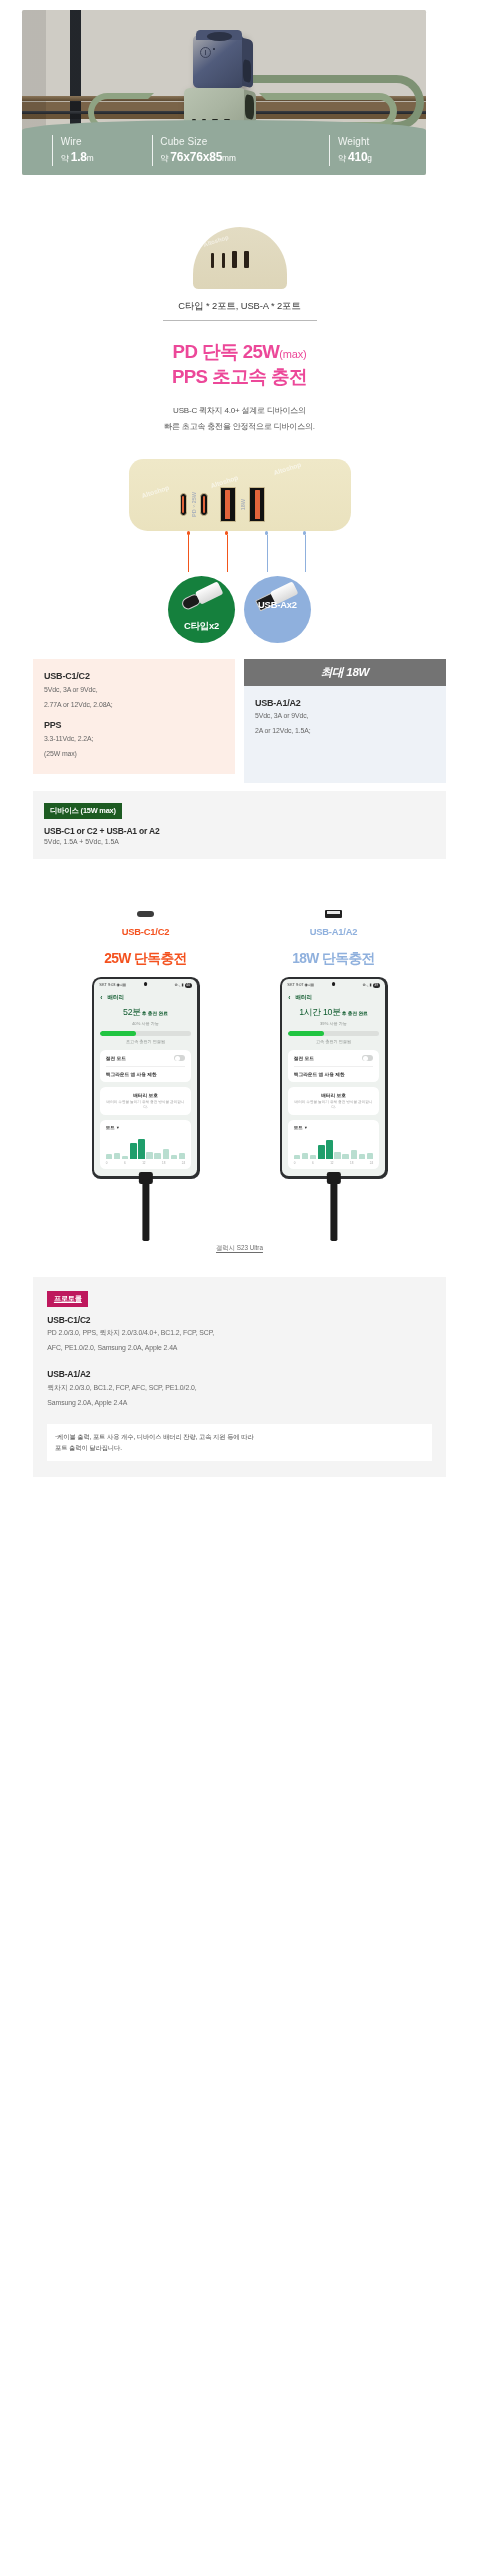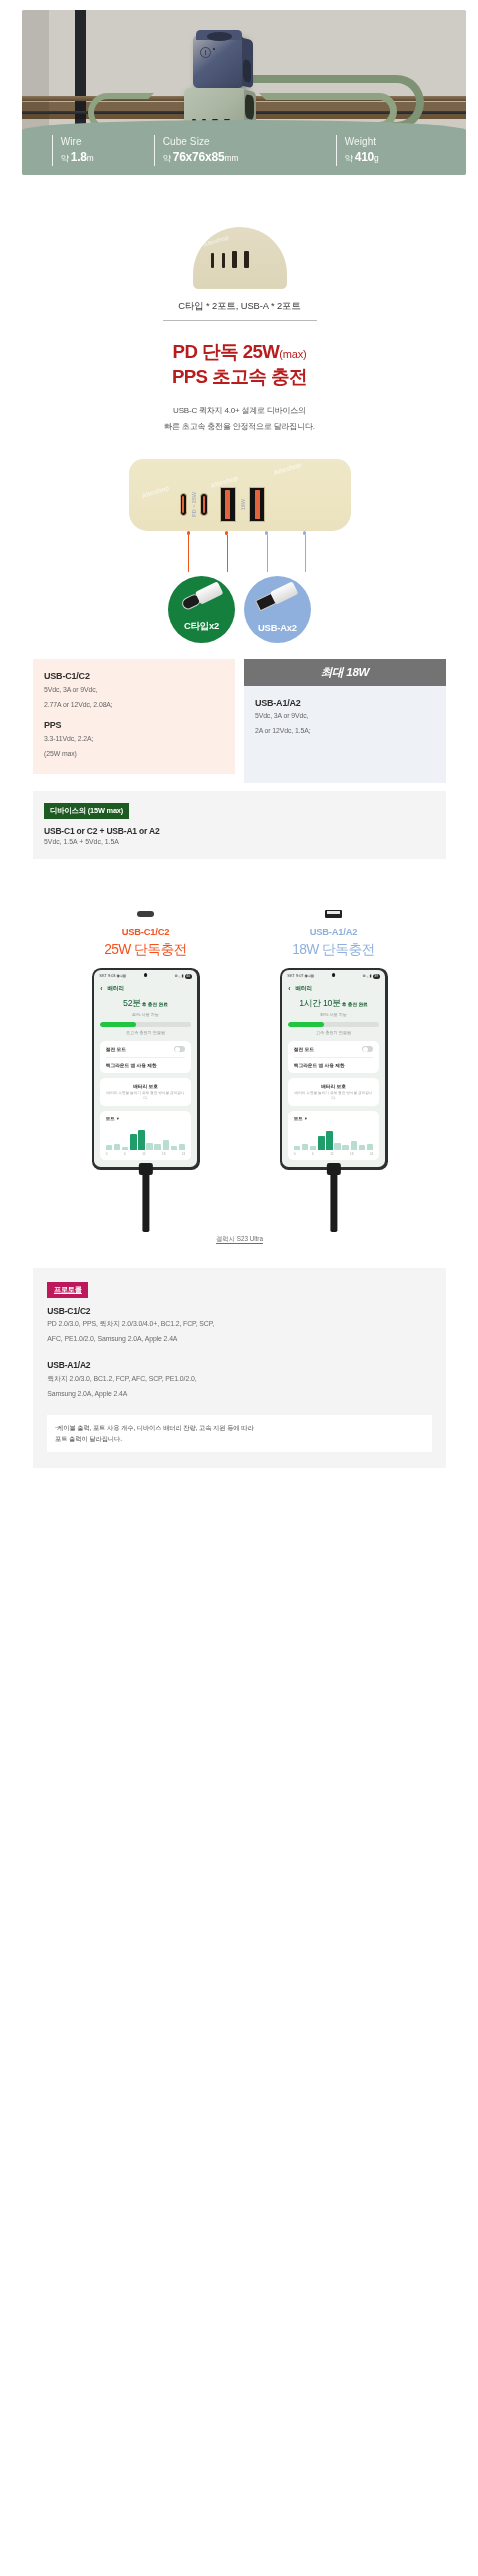--- a/index.html
+++ b/index.html
@@ -9,21 +9,21 @@
     background: #ffffff;
     font-family: "Liberation Sans", "DejaVu Sans", sans-serif;
     color: #333;
   }
   .page { width: 479px; position: relative; background:#fff; }
 
   
   .hero-wrap { padding: 10px 22px 0 22px; }
   .hero {
     position: relative;
-    width: 444px; height: 165px;
+    width: 404px; height: 165px;
     border-radius: 2.2px;
     overflow: hidden;
     background:
       linear-gradient(180deg,#c9c6bf 0%, #c9c6bf 52%, #6b5b4a 52%, #6b5b4a 58%, #9b8a74 58%, #9b8a74 64%, #d8d5cd 64%, #d8d5cd 100%);
   }
   .hero-wall {
     position:absolute; inset:0;
     background:
       linear-gradient(90deg, rgba(0,0,0,0.10) 0 6%, rgba(0,0,0,0) 6% 12%,
                      rgba(20,24,30,0.92) 12% 14.5%, rgba(0,0,0,0) 14.5% 100%),
@@ -152,21 +152,21 @@
     font-size:6px; transform:rotate(-18deg); font-weight:700;
   }
 
   .ports-caption {
     margin: 11px auto 0; font-size:9.4px; color:#3a3a3a; letter-spacing:-0.1px;
   }
   .caption-rule { width:154px; height:0.6px; background:#b9b9b9; margin:6.6px auto 0; }
 
   .headline { margin-top:18.7px; }
   .headline h2 {
-    font-size:18.7px; font-weight:800; color:#b91c1c; letter-spacing:-0.6px; line-height:1.34;
+    font-size:18.7px; font-weight:800; color:#ec4899; letter-spacing:-0.6px; line-height:1.34;
   }
   .headline h2 .max { font-size:11px; font-weight:400; letter-spacing:-0.2px; }
   .subdesc {
     margin-top:14.3px; font-size:8px; color:#555; line-height:1.95; letter-spacing:-0.2px;
   }
 
   
   .diagram { margin-top:25px; padding:0 33px; }
   .dev-face {
     width:222px; height:72px; margin:0 auto;
@@ -202,21 +202,21 @@
   .ln.o { border-left:0.8px solid #f2551a; }
   .ln.b { border-left:0.8px dashed #8fb0dd; }
 
   .plugs { display:flex; justify-content:center; gap:8.8px; margin-top:2.2px; }
   .plug {
     width:67px; height:67px; border-radius:50%;
     display:flex; align-items:flex-end; justify-content:center;
     position:relative; padding-bottom:10px;
   }
   .plug.c { background:#15803d; }
-  .plug.a { background:#8fb0dd; }
+  .plug.a { background:#8fb0dd;align-items:center; }
   .plug-label { color:#fff; font-size:9.4px; font-weight:600; letter-spacing:-0.2px; z-index:2; }
   .plug .conn {
     position:absolute; left:50%; top:14.3px; transform:translateX(-52%) rotate(-26deg);
     width:41px; height:14.3px;
   }
   .plug .conn .tip {
     position:absolute; left:0; top:1.1px; width:18.7px; height:12px;
     background:#1b1b1b; border-radius:6px;
     border:1.1px solid #cfcfcf;
   }
@@ -254,21 +254,21 @@
   .compare { margin-top:48px; }
   .cmp-cols { display:flex; justify-content:center; gap:23px; }
   .cmp-col { width:165px; text-align:center; }
   .cmp-icon { height:15.4px; display:flex; align-items:center; justify-content:center; }
   .ic-c { width:16.5px; height:6.6px; border-radius:3.9px; background:#3c3c3c; }
   .ic-a { width:16.5px; height:8.3px; background:#222; border-radius:1.1px;
           display:flex; align-items:flex-start; justify-content:center; padding-top:1.1px; }
   .ic-a:after { content:""; display:block; width:13.2px; height:2.8px; background:#e8e8e8; }
   .cmp-port { font-size:9.4px; font-weight:700; letter-spacing:-0.2px; margin-top:3.9px; }
   .cmp-port.c { color:#f4511e; } .cmp-port.a { color:#8fb0dd; }
-  .cmp-title { font-size:13.8px; font-weight:400; letter-spacing:-0.6px; margin-top:4px; }
+  .cmp-title { font-size:13.8px; font-weight:700; letter-spacing:-0.6px; margin-top:13px; }
   .cmp-title.c { color:#f4511e; } .cmp-title.a { color:#8fb0dd; }
 
   .phone {
     width:108px; margin:8.8px auto 0; background:#2d2f31;
     border-radius:8.8px; padding:2.8px; position:relative;
   }
   .phone .screen { background:#eef2ef; border-radius:6.6px; overflow:hidden; }
   .status {
     display:flex; justify-content:space-between; align-items:center;
     padding:2.8px 5px 1.7px; font-size:3.9px; color:#3a3a3a; position:relative;
@@ -408,21 +408,21 @@
 
     <div class="headline">
       <h2>
         <span>PD 단독 25W</span><span class="max">(max)</span>
       </h2>
       <h2>PPS 초고속 충전</h2>
     </div>
 
     <div class="subdesc">
       <div>USB-C 퀵차지 4.0+ 설계로 디바이스의</div>
-      <div>빠른 초고속 충전을 안정적으로 달라집니다.</div>
+      <div>빠른 초고속 충전을 안정적으로 디바이스의.</div>
     </div>
   </div>
 
   <div class="diagram">
     <div class="dev-face">
       <div class="wm w1">Altoshop</div>
       <div class="wm w2">Altoshop</div>
       <div class="wm w3">Altoshop</div>
       <div class="row">
         <div class="pc">
@@ -487,21 +487,21 @@
       <div class="card-head a">최대 18W</div>
       <div class="card-body a">
         <h4>USB-A1/A2</h4>
         <p>5Vdc, 3A or 9Vdc,</p>
         <p>2A or 12Vdc, 1.5A;</p>
       </div>
     </div>
   </div>
 
   <div class="simul">
-    <div class="badge">디바이스의 (15W max)</div>
+    <div class="badge">디바이스 (15W max)</div>
     <h4>USB-C1 or C2 + USB-A1 or A2</h4>
     <p>5Vdc, 1.5A + 5Vdc, 1.5A</p>
   </div>
 
   <div class="compare">
     <div class="cmp-cols">
 
       <div class="cmp-col">
         <div class="cmp-icon">
             <div class="ic-c"></div>

